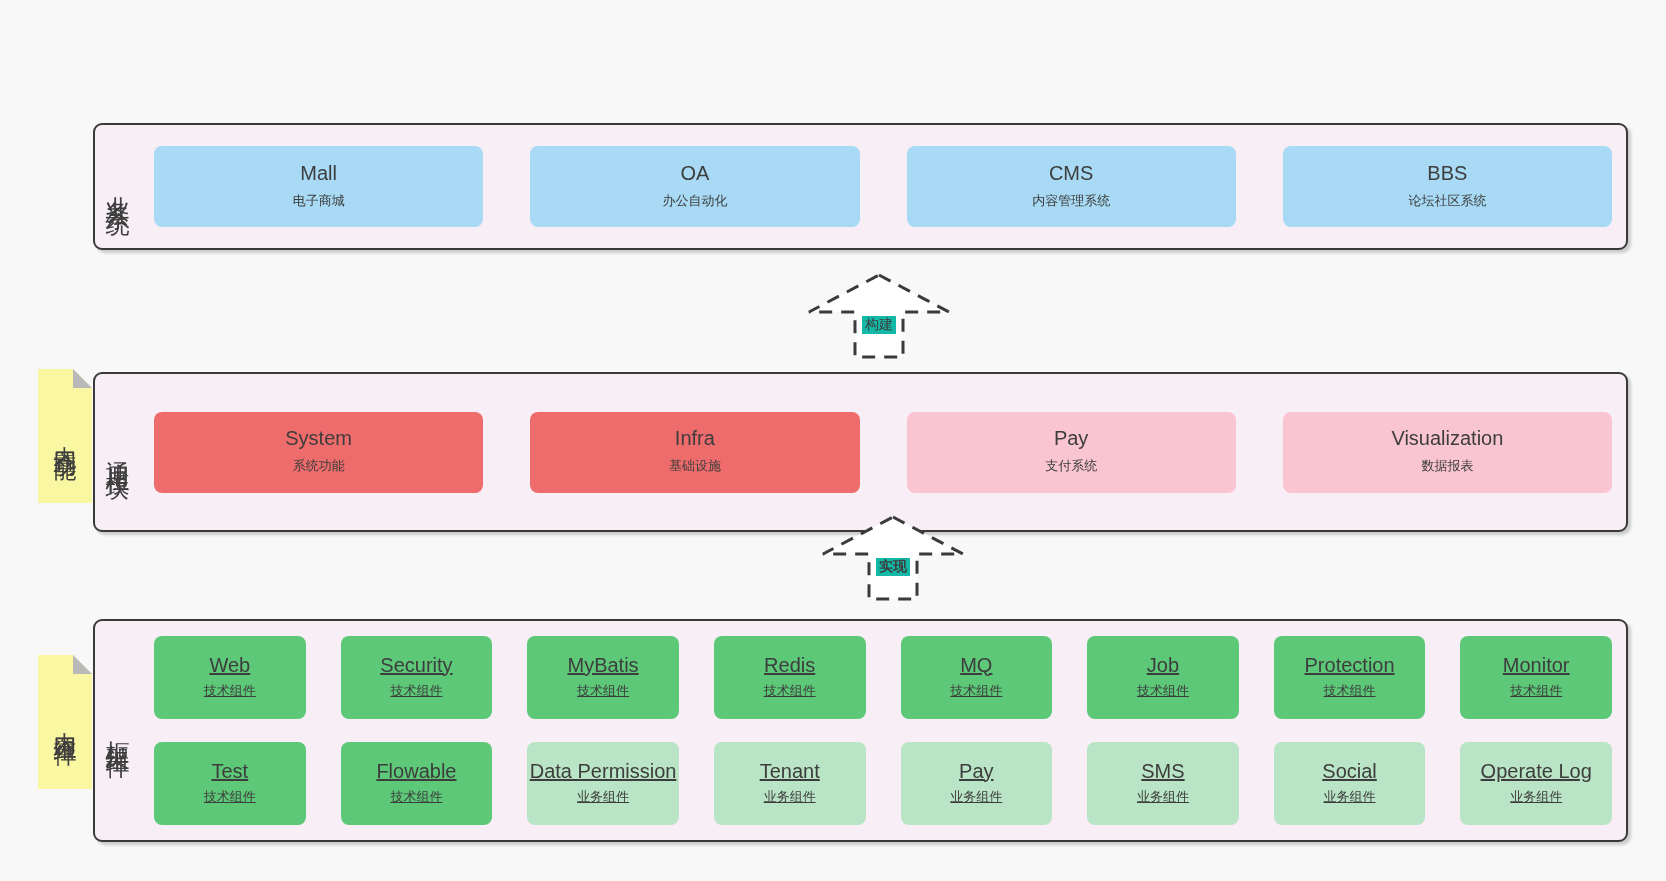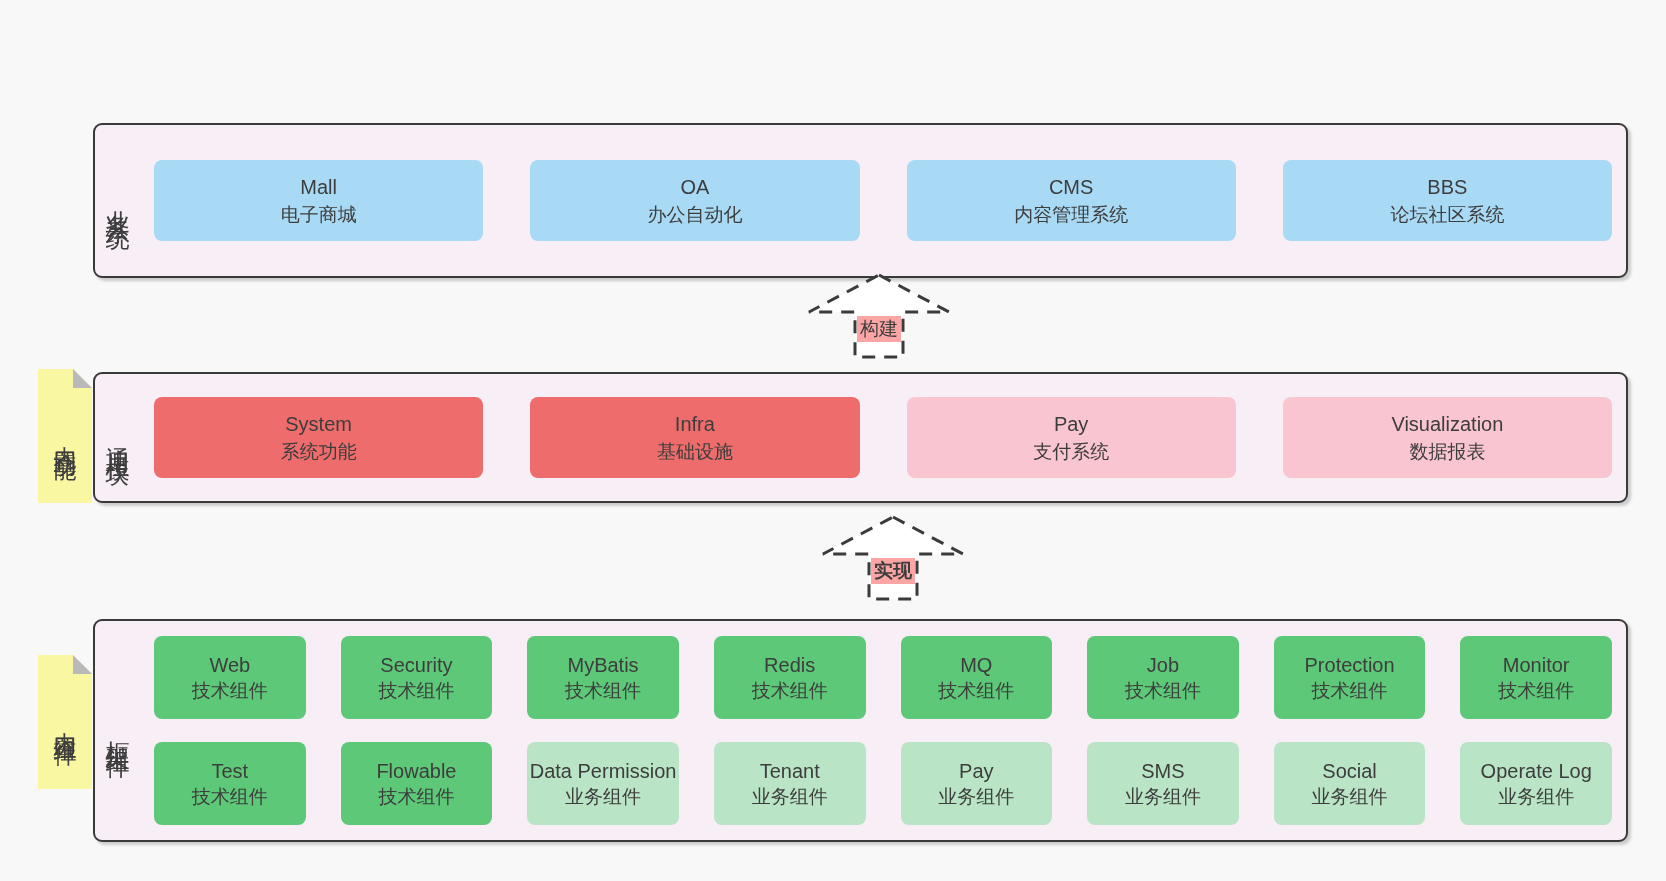--- a/index.html
+++ b/index.html
@@ -20,22 +20,22 @@
   .layer {
     position:absolute;
     left:93px;
     width:1535px;
     background:#f8eef6;
     border:2px solid #3a3a3a;
     border-radius:9px;
     box-shadow:3px 3px 3px rgba(0,0,0,0.18);
     box-sizing:border-box;
   }
-  #layer-business   { top:123px; height:155px; }
-  #layer-modules    { top:372px; height:131px;padding-left:12px; }
+  #layer-business   { top:123px; height:127px; }
+  #layer-modules    { top:372px; height:160px;padding-left:12px; }
   #layer-components { top:619px; height:223px; }
 
   .layer-label {
     position:absolute;
     left:9px;
     top:50%;
     transform:translateY(-50%);
     writing-mode:vertical-rl;
     text-orientation:upright;
     font-size:24px;
@@ -57,35 +57,36 @@
     position:absolute;
     left:59px; right:14px; top:0; bottom:0;
     display:flex;
     flex-direction:column;
     justify-content:center;
     gap:23px;
   }
   .grid-row {
     display:flex;
     gap:35px;
+    text-decoration:underline;
   }
   .box {
     flex:1;
     height:81px;
     border-radius:8px;
     display:flex;
     flex-direction:column;
     align-items:center;
     justify-content:center;
     text-align:center;
     line-height:27px;
   }
   .grid-row .box { height:83px; line-height:26px; }
   .box .name { font-size:20px; }
-  .box .desc { font-size:19px; }
+  .box .desc { font-size:13px; }
 
   .blue       { background:#a8daf5; }
   .red        { background:#ef6c6c; }
   .pink       { background:#f9c5d1; }
   .green      { background:#5cc878; }
   .lightgreen { background:#b9e4c5; }
 
   
   .sticky {
     position:absolute;
@@ -124,22 +125,22 @@
 
   
   .arrow { position:absolute; width:146px; height:88px; }
   #arrow-build     { left:806px; top:272px; }
   #arrow-implement { left:820px; top:514px;font-weight:bold; }
   .arrow svg { display:block; }
   .arrow-label {
     position:absolute;
     left:50%; top:44px;
     transform:translateX(-50%);
-    background:#fca5a5;
-    font-size:19px;
+    background:#14b8a6;
+    font-size:14px;
     padding:0 3px;
     white-space:nowrap;
   }
 </style>
 </head>
 <body>
 
 <div class="canvas">
 
   <div class="layer" id="layer-business">

